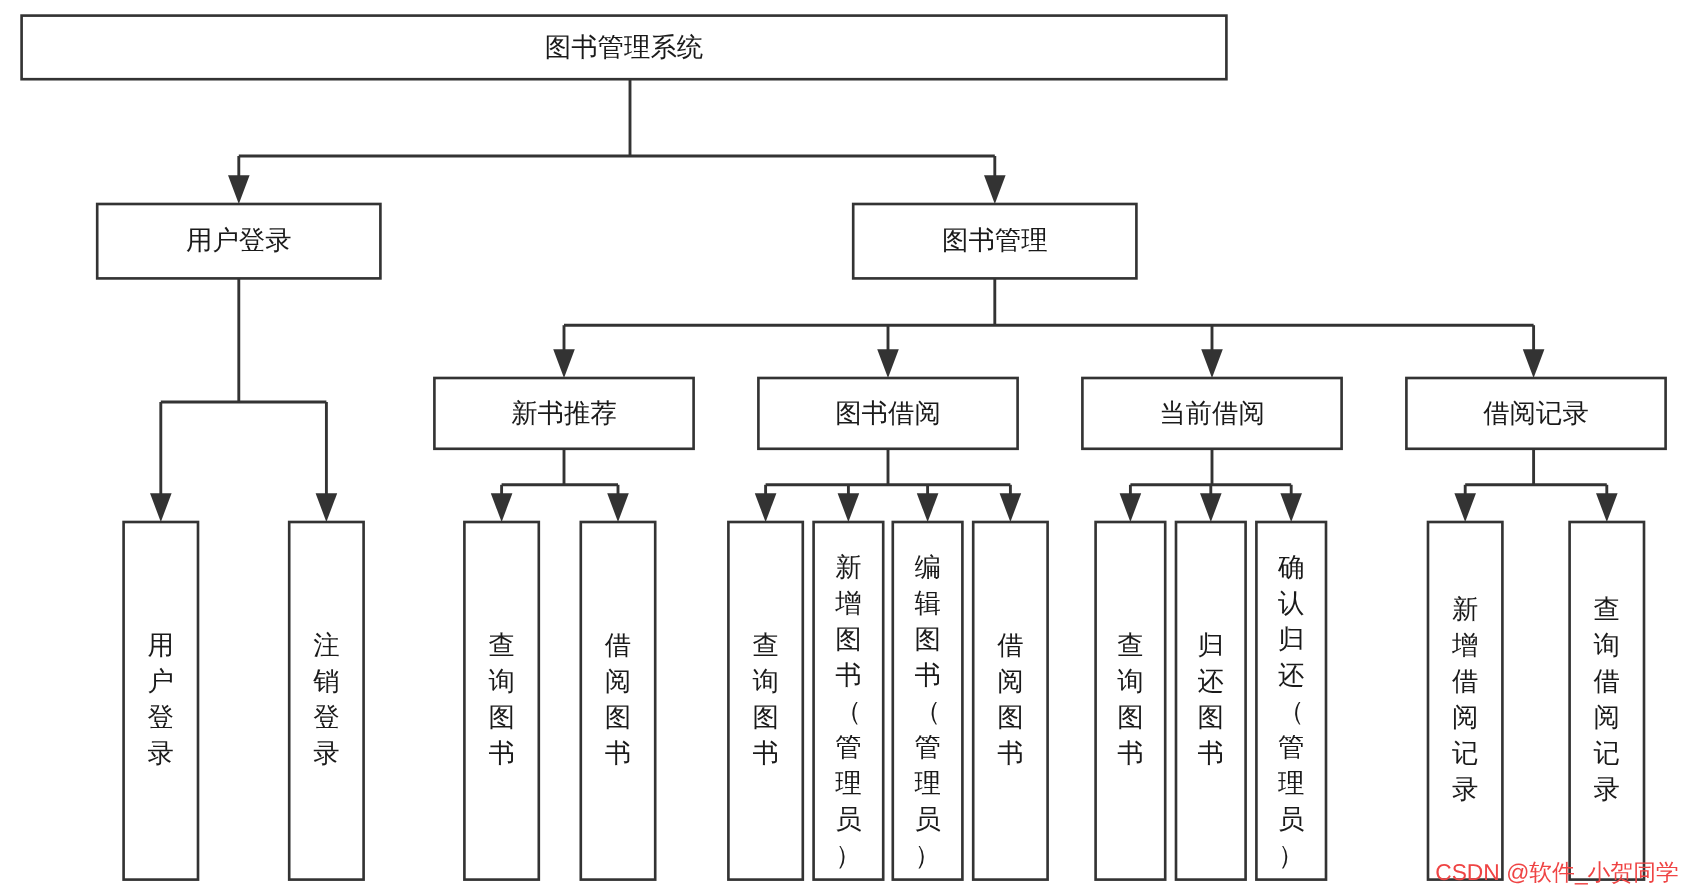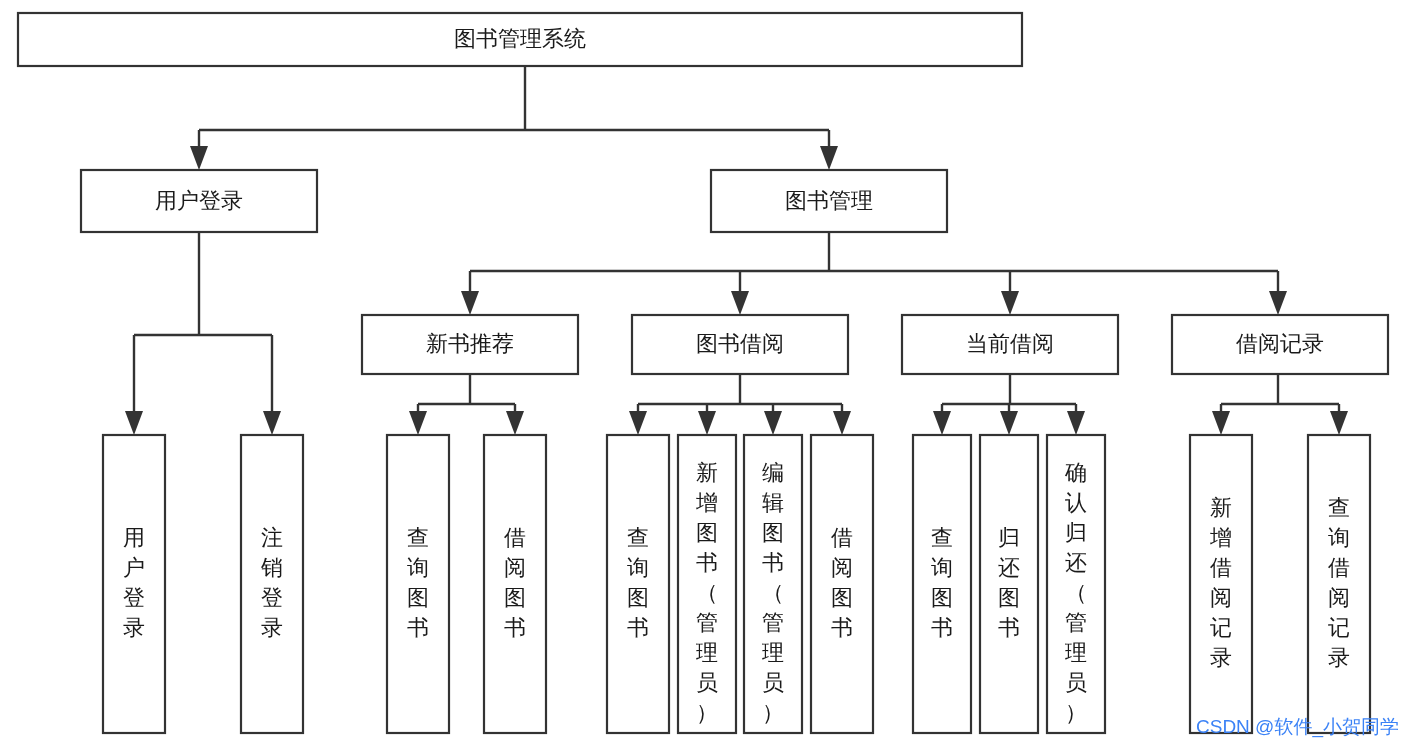--- a/index.html
+++ b/index.html
@@ -46,21 +46,21 @@
     font-family: "Liberation Sans", "DejaVu Sans", sans-serif;
     font-size: 22px;
     fill: #1a1a1a;
     text-anchor: middle;
     dominant-baseline: middle;
   }
   .watermark {
     position: absolute;
     font-family: "Liberation Sans", "DejaVu Sans", sans-serif;
     font-size: 19px;
-    color: #3b82f6;
+    color: #ef4444;
     white-space: nowrap;
     user-select: none;
   }
 </style>
 </head>
 <body style="background: rgb(255, 255, 255);">
 
 <div id="diagram-root">
   <svg id="tree-svg" viewBox="0 0 1405 747">
     <g id="edges-layer">

